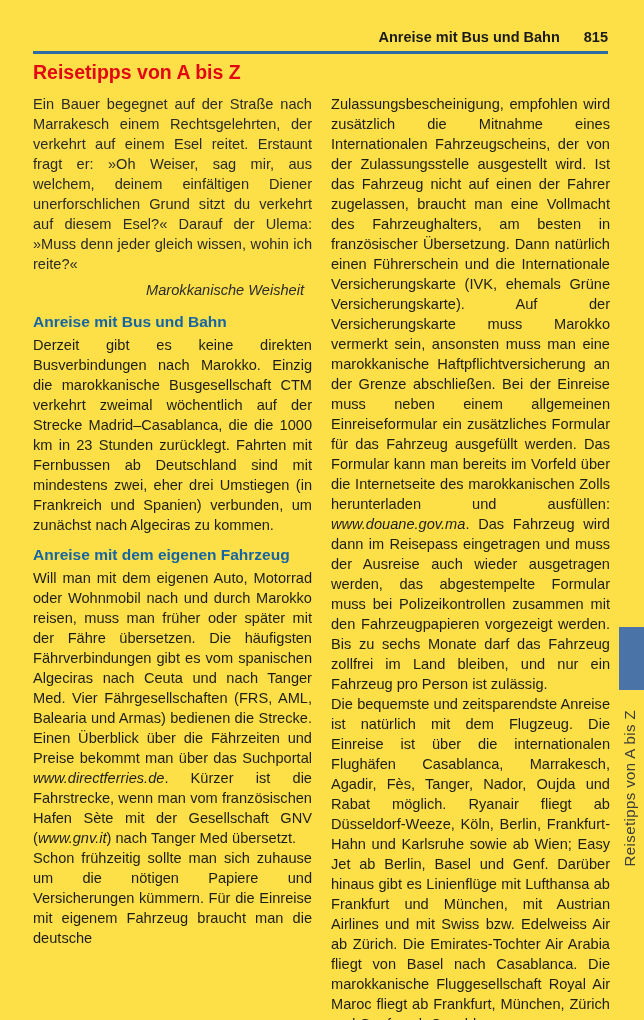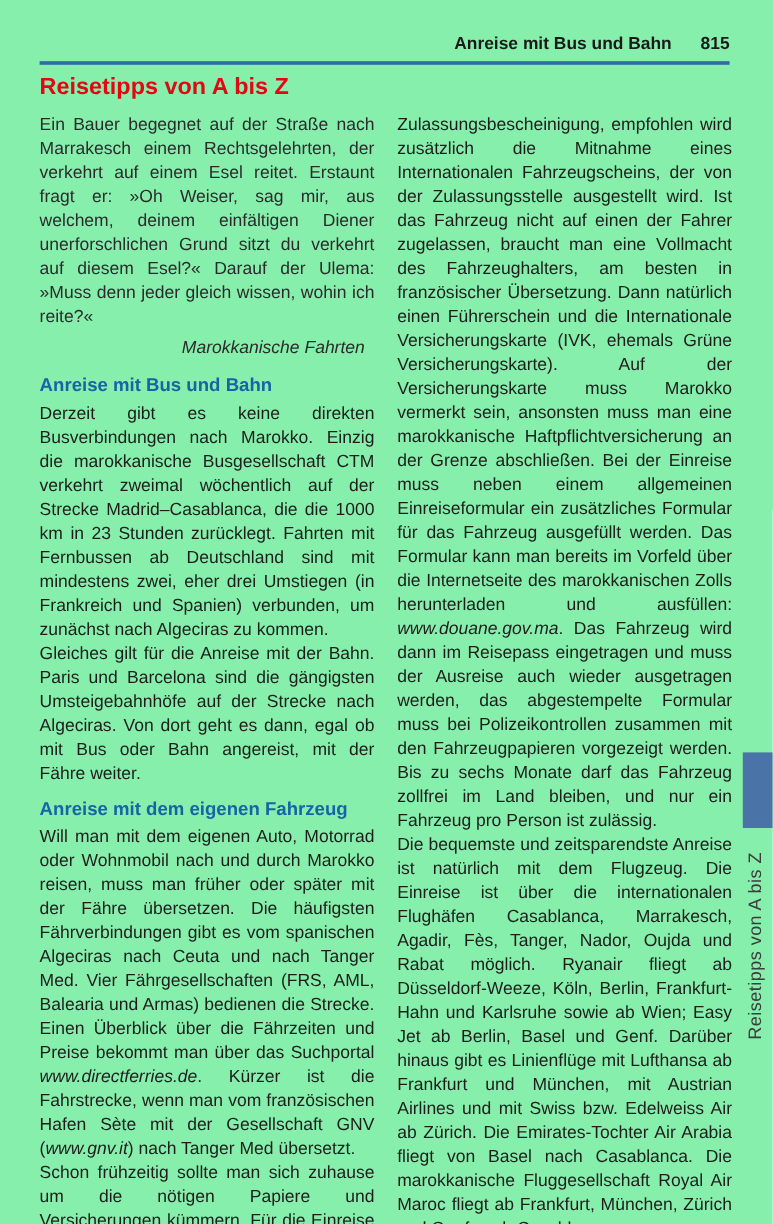--- a/index.html
+++ b/index.html
@@ -1,17 +1,17 @@
 <!DOCTYPE html>
 <html lang="de"><head>
 <meta charset="utf-8">
 <style>
   html,body { margin:0; padding:0; background:#ffffff; }
   .page {
-    position:relative; width:644px; height:1020px; background:#86efac;
+    position:relative; width:644px; height:1020px; background:#fde047;
     font-family:"Liberation Sans", sans-serif; color:#1d1d1b; overflow:hidden;
   }
   .running-head {
     position:absolute; top:29px; left:33px; right:36px;
     display:flex; justify-content:flex-end; align-items:baseline; gap:24px;
     font-size:14.5px; font-weight:bold; color:#1a1a1a;
   }
   .header-rule {
     position:absolute; top:51px; left:33px; right:36px; height:2.5px;
     background:#2e6da4;
@@ -60,25 +60,24 @@
     <span>815</span>
   </div>
   <div class="header-rule"></div>
 
   <h1 class="page-title">Reisetipps von A bis Z</h1>
 
   <div class="columns">
 
     <div class="col">
       <p class="quote">Ein Bauer begegnet auf der Straße nach Marrakesch einem Rechtsgelehrten, der verkehrt auf einem Esel reitet. Erstaunt fragt er: »Oh Weiser, sag mir, aus welchem, deinem einfältigen Diener unerforschlichen Grund sitzt du verkehrt auf diesem Esel?« Darauf der Ulema: »Muss denn jeder gleich wissen, wohin ich reite?«</p>
-      <p class="attribution">Marokkanische Fahrten</p>
+      <p class="attribution">Marokkanische Weisheit</p>
 
       <h2 class="section-heading first">Anreise mit Bus und Bahn</h2>
       <p><span>Derzeit gibt es keine direkten Busverbindungen nach Marokko. Einzig die marokkanische Busgesellschaft </span><span class="b">CTM</span><span> verkehrt zweimal wöchentlich auf der Strecke Madrid–Casablanca, die die 1000 km in 23 Stunden zurücklegt. Fahrten mit Fernbussen ab Deutschland sind mit mindestens zwei, eher drei Umstiegen (in Frankreich und Spanien) verbunden, um zunächst nach Algeciras zu kommen.</span></p>
-      <p>Gleiches gilt für die Anreise mit der Bahn. Paris und Barcelona sind die gängigsten Umsteigebahnhöfe auf der Strecke nach Algeciras. Von dort geht es dann, egal ob mit Bus oder Bahn angereist, mit der Fähre weiter.</p>
 
       <h2 class="section-heading">Anreise mit dem eigenen Fahrzeug</h2>
       <p><span>Will man mit dem eigenen Auto, Motorrad oder Wohnmobil nach und durch Marokko reisen, muss man früher oder später mit der Fähre übersetzen. Die häufigsten Fährverbindungen gibt es vom spanischen </span><span class="b">Algeciras</span><span> nach </span><span class="b">Ceuta</span><span> und nach </span><span class="b">Tanger Med</span><span>. Vier Fährgesellschaften (FRS, AML, Balearia und Armas) bedienen die Strecke. Einen Überblick über die Fährzeiten und Preise bekommt man über das Suchportal </span><span class="i">www.directferries.de</span><span>. Kürzer ist die Fahrstrecke, wenn man vom französischen Hafen Sète mit der Gesellschaft GNV (</span><span class="i">www.gnv.it</span><span>) nach Tanger Med übersetzt.</span></p>
       <p>Schon frühzeitig sollte man sich zuhause um die nötigen Papiere und Versicherungen kümmern. Für die Einreise mit eigenem Fahrzeug braucht man die deutsche</p>
     </div>
 
     <div class="col">
       <p><span class="b">Zulassungsbescheinigung</span><span>, empfohlen wird zusätzlich die Mitnahme eines </span><span class="b">Internationalen Fahrzeugscheins</span><span>, der von der Zulassungsstelle ausgestellt wird. Ist das Fahrzeug nicht auf einen der Fahrer zugelassen, braucht man eine </span><span class="b">Vollmacht des Fahrzeughalters</span><span>, am besten in französischer Übersetzung. Dann natürlich einen </span><span class="b">Führerschein</span><span> und die </span><span class="b">Internationale Versicherungskarte</span><span> (IVK, ehemals Grüne Versicherungskarte). Auf der Versicherungskarte muss Marokko vermerkt sein, ansonsten muss man eine marokkanische Haftpflichtversicherung an der Grenze abschließen. Bei der Einreise muss neben einem allgemeinen Einreiseformular ein zusätzliches </span><span class="b">Formular für das Fahrzeug</span><span> ausgefüllt werden. Das Formular kann man bereits im Vorfeld über die Internetseite des marokkanischen Zolls herunterladen und ausfüllen: </span><span class="i">www.douane.gov.ma</span><span>. Das Fahrzeug wird dann im Reisepass eingetragen und muss der Ausreise auch wieder ausgetragen werden, das abgestempelte Formular muss bei Polizeikontrollen zusammen mit den Fahrzeugpapieren vorgezeigt werden. Bis zu sechs Monate darf das Fahrzeug zollfrei im Land bleiben, und nur ein Fahrzeug pro Person ist zulässig.</span></p>
 
       <p>Die bequemste und zeitsparendste Anreise ist natürlich mit dem Flugzeug. Die Einreise ist über die internationalen Flughäfen Casablanca, Marrakesch, Agadir, Fès, Tanger, Nador, Oujda und Rabat möglich. Ryanair fliegt ab Düsseldorf-Weeze, Köln, Berlin, Frankfurt-Hahn und Karlsruhe sowie ab Wien; Easy Jet ab Berlin, Basel und Genf. Darüber hinaus gibt es Linienflüge mit Lufthansa ab Frankfurt und München, mit Austrian Airlines und mit Swiss bzw. Edelweiss Air ab Zürich. Die Emirates-Tochter Air Arabia fliegt von Basel nach Casablanca. Die marokkanische Fluggesellschaft Royal Air Maroc fliegt ab Frankfurt, München, Zürich und Genf nach Casablanca.</p>

